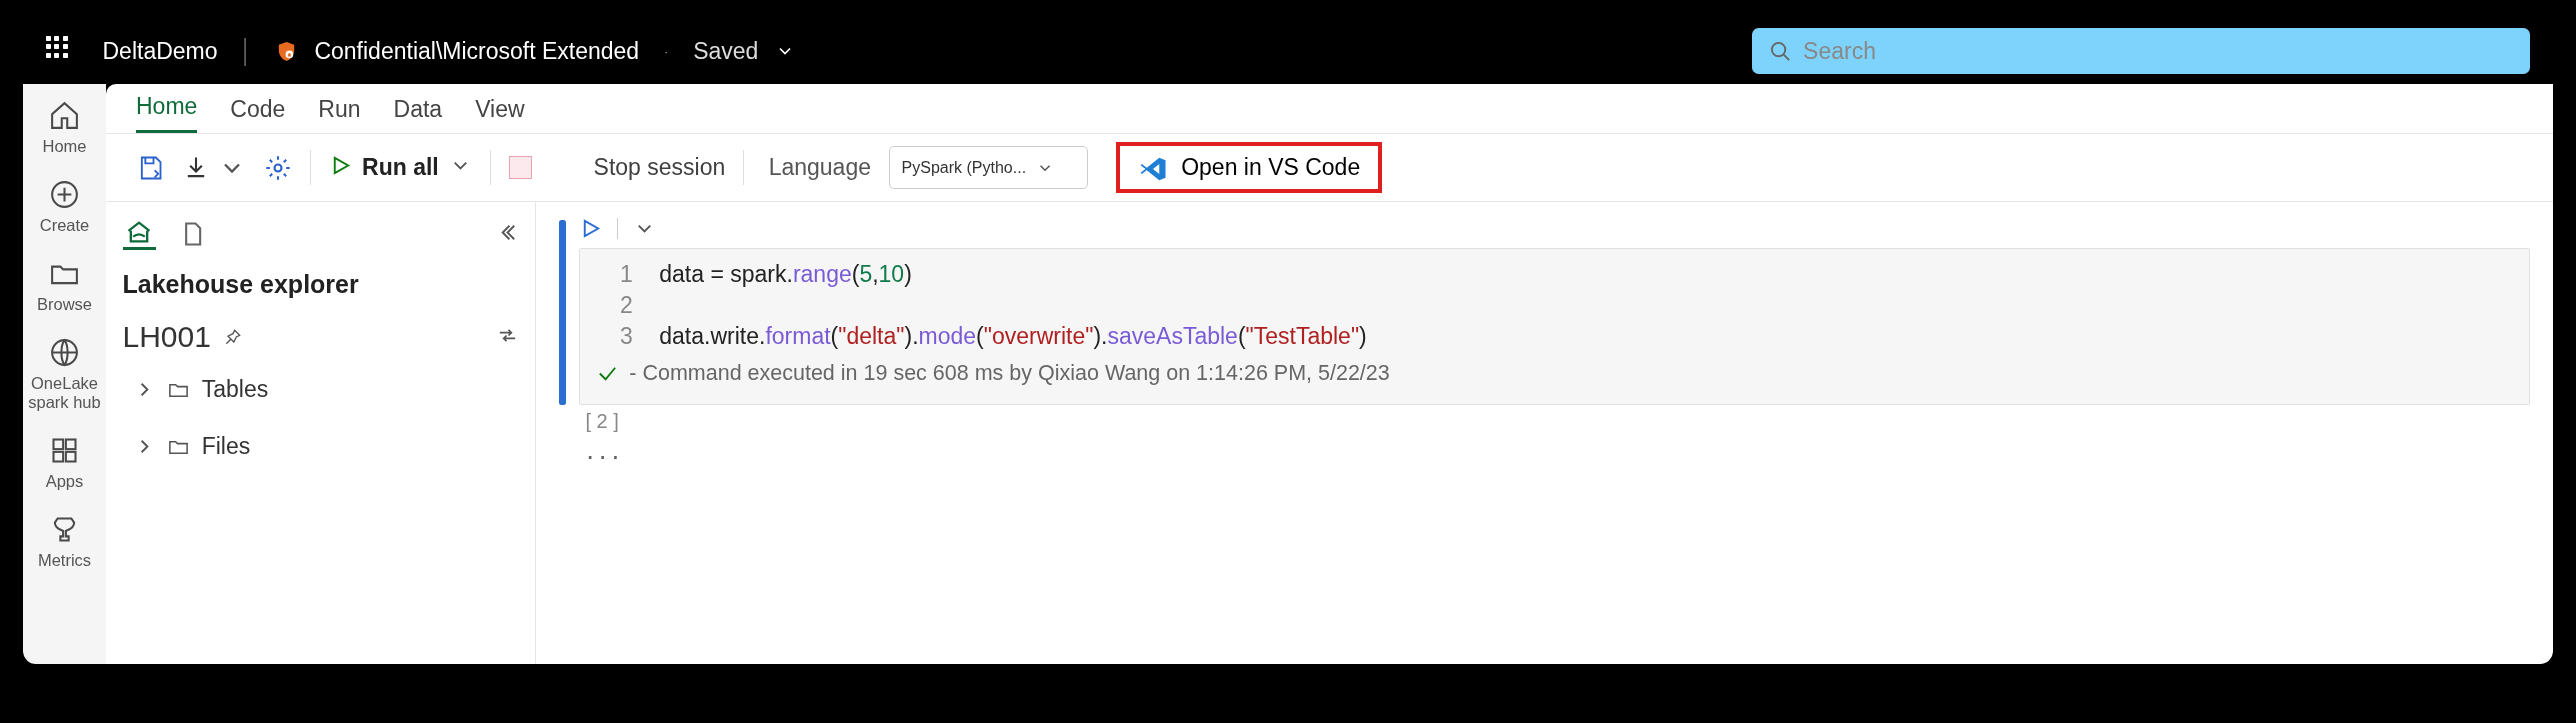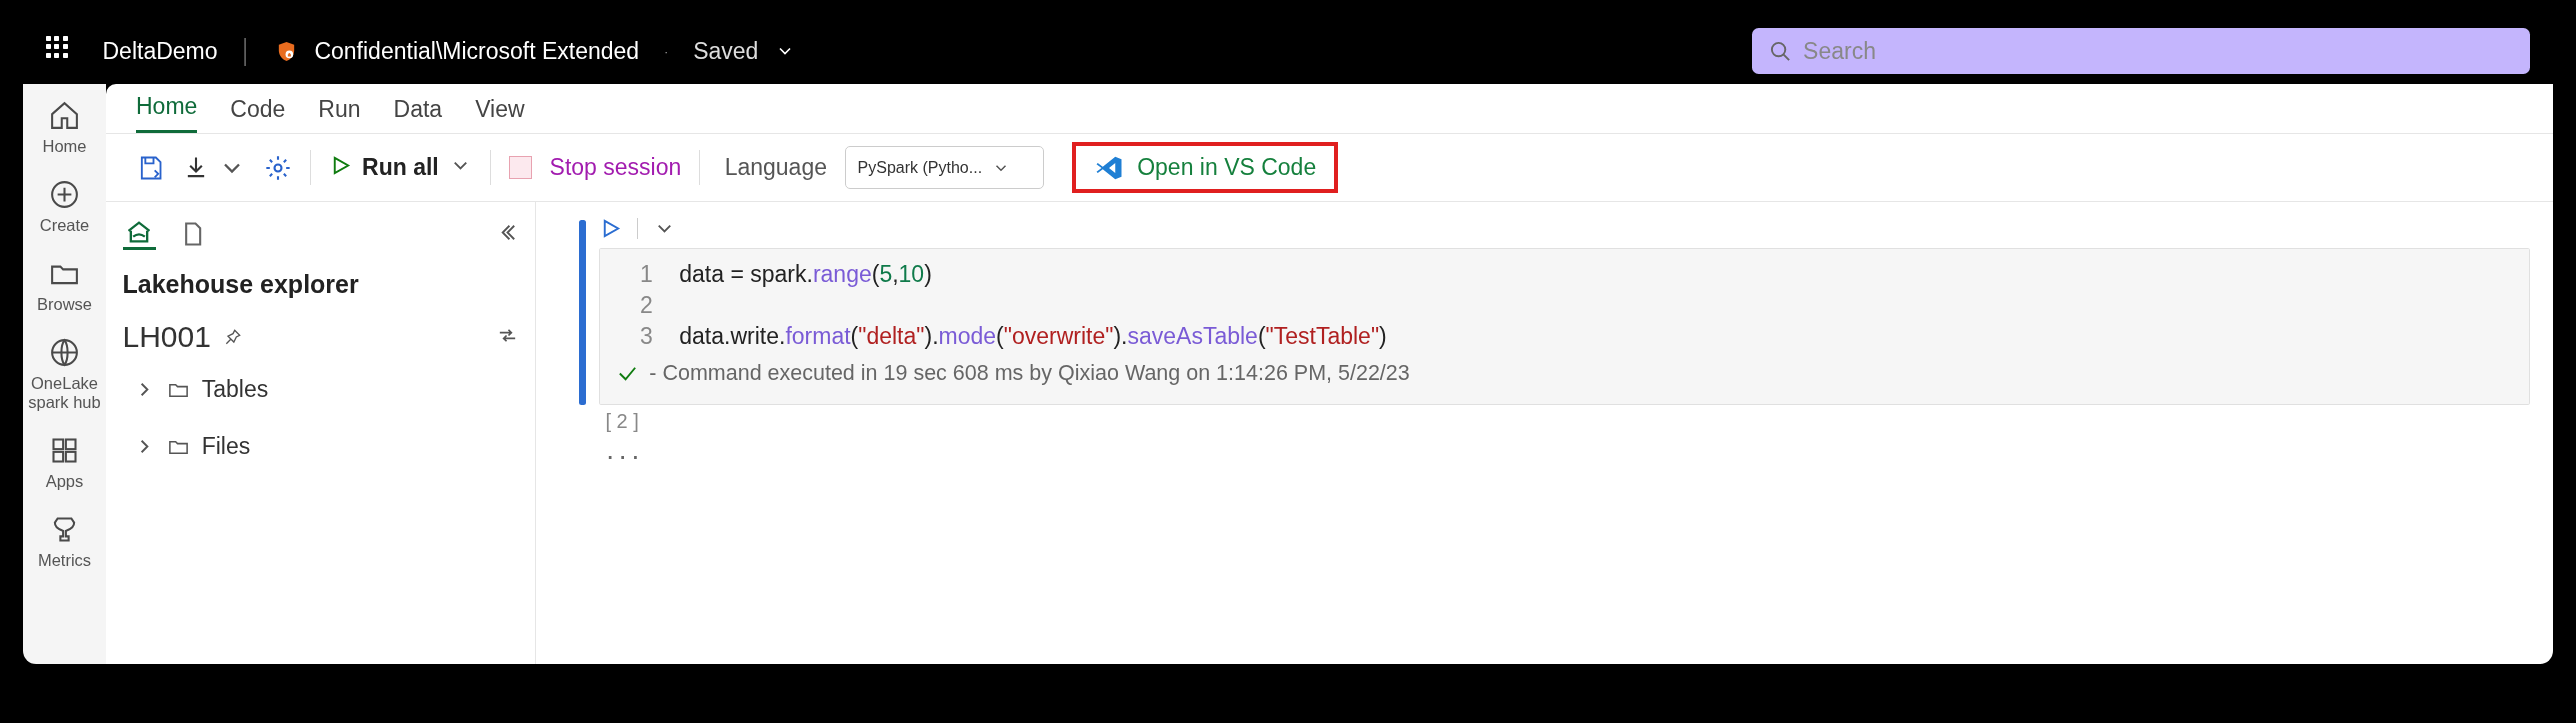--- a/index.html
+++ b/index.html
@@ -15,21 +15,21 @@
 .app-launcher span { background: #fff; border-radius: 0.8px; }
 .workspace-name { font-size: 23px; font-weight: 400; color: #fff; }
 .top-sep { color: #666; font-size: 23px; margin: 0 5px; }
 .shield-icon { width: 23px; height: 23px; display: inline-flex; }
 .shield-icon svg { width: 100%; height: 100%; }
 .confidential { font-size: 23px; color: #fff; }
 .saved { font-size: 23px; color: #ddd; }
 .dot { color: #999; margin: 0 8.3px; }
 .chevron-down { width: 20px; height: 20px; }
 .topbar .spacer { flex: 1; }
-.search-box { width: 778px; height: 46px; background: #c4b5fd; border-radius: 6.6px; display: flex; align-items: center; padding: 0 16.5px; gap: 11.6px; }
+.search-box { width: 778px; height: 46px; background: #7dd3fc; border-radius: 6.6px; display: flex; align-items: center; padding: 0 16.5px; gap: 11.6px; }
 .search-box svg { width: 23px; height: 23px; color: #666; }
 .search-input { border: none; outline: none; font-size: 23px; color: #333; flex: 1; background: transparent; }
 .search-input::placeholder { color: #888; }
 
 
 .body-row { flex: 1; display: flex; background: #000; }
 
 
 .rail { width: 83px; background: #f5f5f5; display: flex; flex-direction: column; align-items: center; padding-top: 15px; gap: 23px; }
 .rail-item { display: flex; flex-direction: column; align-items: center; gap: 5px; cursor: pointer; }
@@ -47,28 +47,28 @@
 
 .toolbar { height: 68px; display: flex; align-items: center; padding: 0 30px; gap: 18px; border-bottom: 0.8px solid #e6e6e6; }
 .tb-btn { display: flex; align-items: center; gap: 8.3px; cursor: pointer; font-size: 21.5px; color: #333; }
 .tb-btn svg { width: 28px; height: 28px; }
 .tb-sep { width: 0.8px; height: 35px; background: #ddd; }
 .run-all { display: flex; align-items: flex-start; gap: 10px; }
 .run-all svg { width: 23px; height: 23px; }
 .run-all .play path { fill: none; stroke: #107c10; stroke-width: 2; }
 .run-all span { font-size: 23px; font-weight: 600; color: #222; }
 .stop-box { width: 23px; height: 23px; border: 1.7px solid #e8a2b0; background: #fce9ee; }
-.stop-label { color: #a21caf; font-size: 23px; }
+.stop-label { color: #404040; font-size: 23px; margin-left: 44px; }
 .language-label { font-size: 23px; color: #555; margin-left: 6.6px; }
 .lang-select { height: 43px; border: 0.8px solid #ccc; border-radius: 5px; padding: 0 11.6px; display: flex; align-items: center; gap: 10px; font-size: 16px; color: #333; min-width: 199px; cursor: pointer; }
-.open-vscode { height: 51px; border: 4.1px solid #e01f1f; padding: 8px 18px; display: flex; align-items: center; gap: 13.2px; font-size: 23px; color: #15803d; margin-left: 10px; cursor: pointer; }
+.open-vscode { height: 51px; border: 4.1px solid #e01f1f; padding: 8px 18px; display: flex; gap: 13.2px; font-size: 23px; color: #000000; margin-left: 10px; cursor: pointer; }
 .open-vscode svg { width: 30px; height: 30px; }
 
 
-.content { flex: 1; display: flex; gap: 20px; }
+.content { flex: 1; display: flex; }
 
 
 .explorer { width: 430px; border-right: 0.8px solid #e6e6e6; padding: 15px 16.5px; display: flex; flex-direction: column; gap: 13.2px; }
 .explorer-tabs { display: flex; align-items: center; gap: 20px; }
 .explorer-tabs .etab { width: 33px; height: 33px; display: flex; align-items: center; justify-content: center; }
 .explorer-tabs .etab svg { width: 28px; height: 28px; }
 .explorer-tabs .etab.active { border-bottom: 3.3px solid #0f6b3a; }
 .collapse-arrow { margin-left: auto; }
 .expl-title { font-size: 25px; font-weight: 600; color: #222; margin-top: 6.6px; }
 .lh-row { display: flex; align-items: center; gap: 11.6px; font-size: 30px; color: #333; margin-top: 8.3px; }

